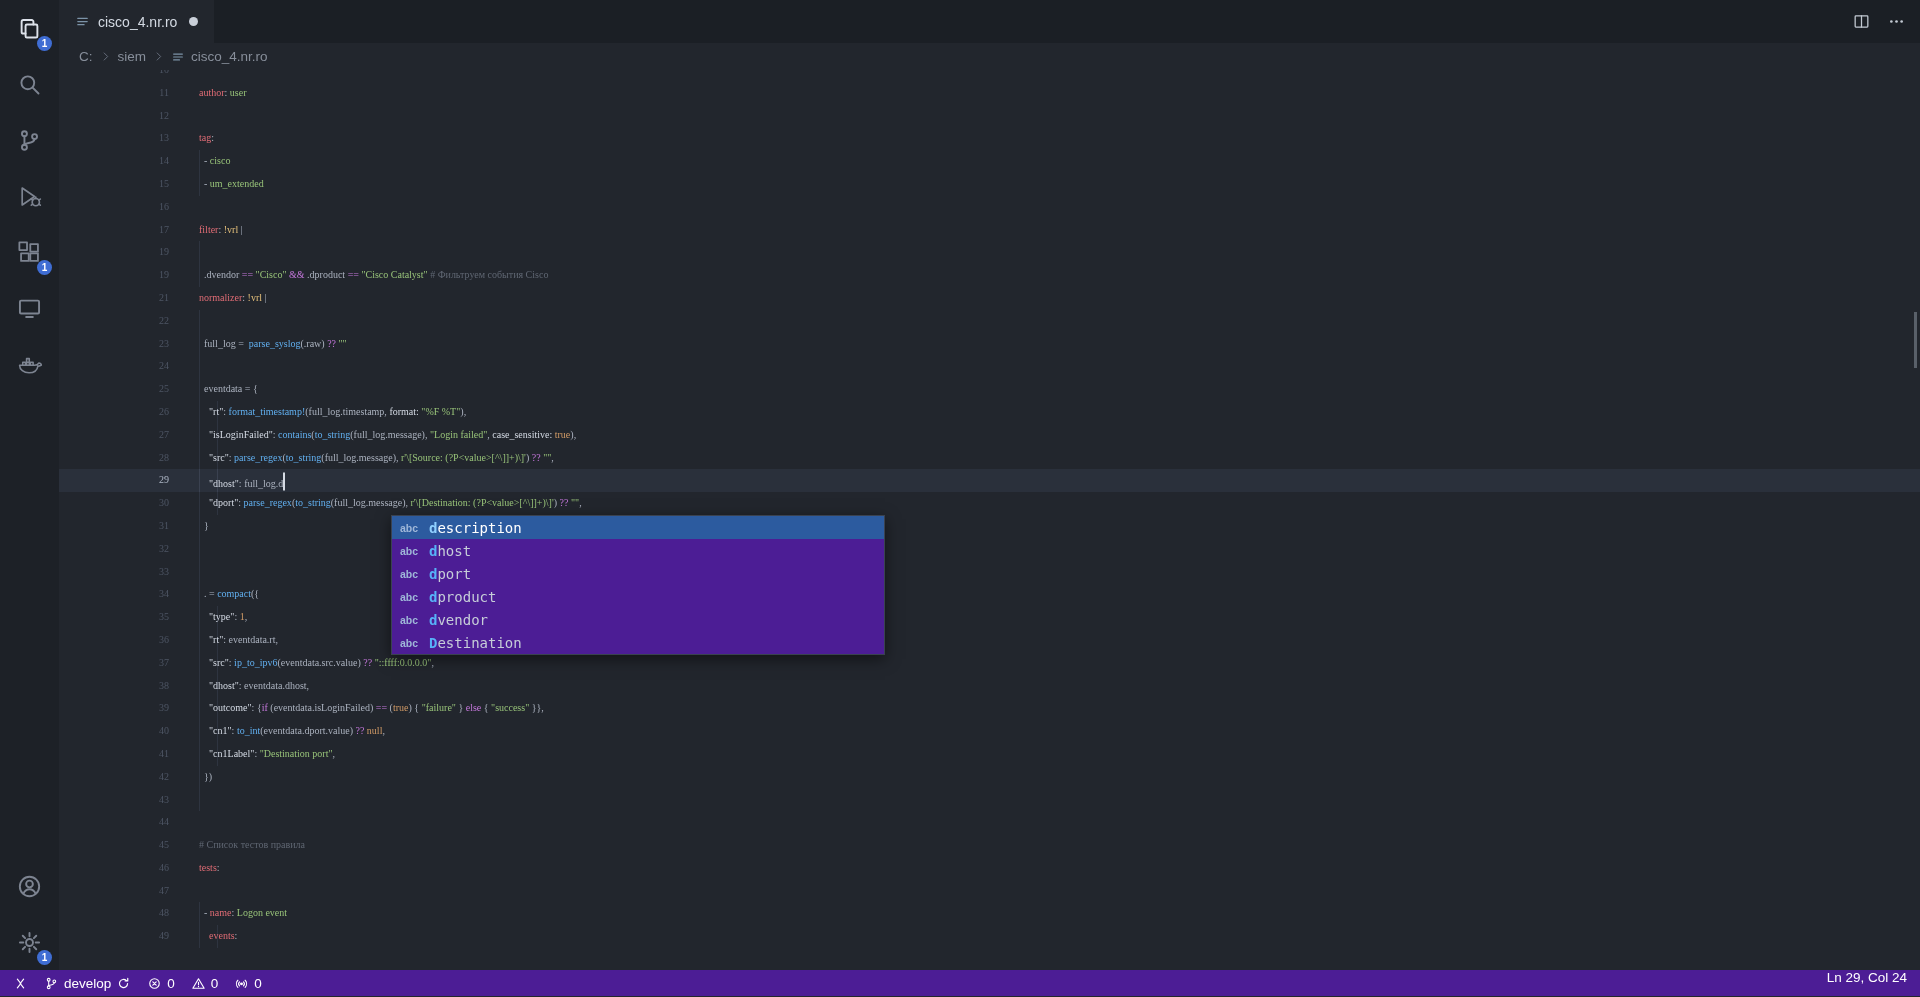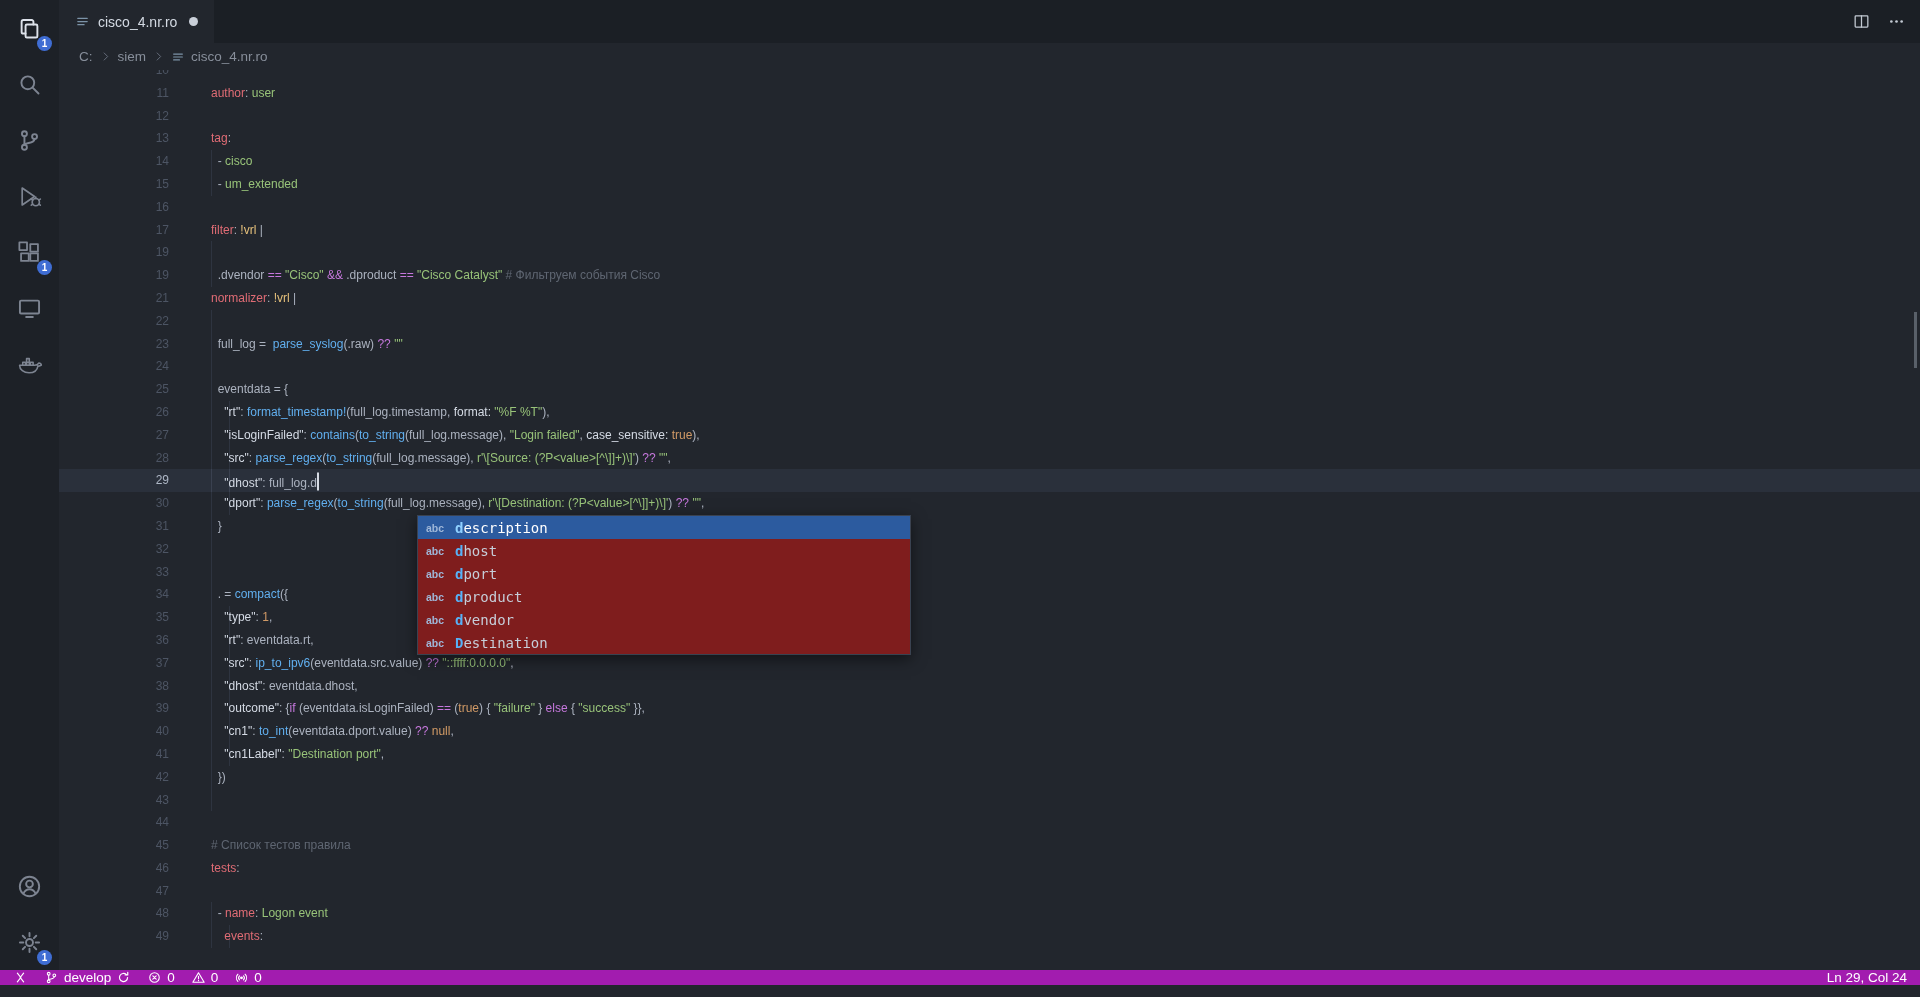--- a/index.html
+++ b/index.html
@@ -34,48 +34,48 @@
 
   .breadcrumb{height:27px;display:flex;align-items:center;gap:6px;padding-left:20px;color:#878e9a;font-size:13.5px;background:#22262d;flex-shrink:0;}
   .crumb{cursor:pointer;}
   .crumb-sep{display:flex;color:#666d7b;}
   .crumb-sep svg{width:13px;height:13px;}
   .crumb-ico{display:flex;color:#7c93a8;}
   .crumb-ico svg{width:14px;height:14px;}
 
   
   .editor{flex:1;position:relative;overflow:hidden;background:#22262d;}
-  #code-lines{margin-top:-11px;font-family:Liberation Sans, sans-serif;font-size:12px;}
+  #code-lines{margin-top:-11px;font-family:Liberation Serif, serif;font-size:10px;}
   .code-row{display:flex;height:22.8px;line-height:22.8px;white-space:pre;}
   .code-row.current{background:#2a303b;}
   .gutter{width:140px;min-width:140px;text-align:right;padding-right:30px;box-sizing:border-box;color:#4d5564;}
   .current .gutter{color:#aeb7c6;}
-  .line-content{position:relative;flex:1;margin-left:12px;}
+  .line-content{position:relative;flex:1;}
   .line-code{position:relative;z-index:1;}
   .indent-guide{position:absolute;top:0;bottom:0;width:1px;background:#2e3440;z-index:0;}
   .current .indent-guide{background:#3a4150;}
   .cursor{display:inline-block;width:2px;height:18px;background:#d6dbe4;transform:translateY(3.5px);}
 
   .tk-r{color:#e06c75;}  .tk-g{color:#98c379;}  .tk-b{color:#61afef;}
   .tk-p{color:#c678dd;}  .tk-o{color:#d19a66;}  .tk-y{color:#e5c07b;}
   .tk-w{color:#abb2bf;}  .tk-W{color:#d5dbe5;}  .tk-c{color:#5f6672;}
 
   
-  .suggest{position:absolute;left:358px;top:445px;width:494px;box-sizing:border-box;background:#7f1d1d;border:1px solid #3a4250;
+  .suggest{position:absolute;left:332px;top:445px;width:494px;box-sizing:border-box;background:#4c1d95;border:1px solid #3a4250;
     box-shadow:0 4px 14px rgba(0,0,0,.5);z-index:5;font-family:"DejaVu Sans Mono",monospace;font-size:14px;}
   .suggest-item{height:23px;display:flex;align-items:center;gap:7px;padding:0 8px;color:#c6cdd8;cursor:pointer;}
   .suggest-item.selected{background:#2c5b9f;color:#fff;}
   .sicon{font-size:10.5px;color:#9fb7d8;width:22px;font-weight:700;font-family:"Liberation Sans",sans-serif;flex-shrink:0;}
   .match{color:#57b2f8;font-weight:700;}
   .suggest-item.selected .match{color:#8fd0ff;}
 
   .overview-marker{position:absolute;right:3px;top:242px;width:3px;height:56px;background:#596069;cursor:pointer;}
 
   
-  .statusbar{height:15px;background:#a21caf;color:#fff;display:flex;justify-content:space-between;align-items:center;
+  .statusbar{height:26px;background:#4c1d95;color:#fff;display:flex;justify-content:space-between;align-items:center;
     padding:0 10px;font-size:13.5px;}
   .sb-left,.sb-right{display:flex;align-items:center;gap:10px;height:100%;}
   .sb-right{gap:16px;flex-direction:column;}
   .status-item{display:flex;align-items:center;gap:5px;height:100%;padding:0 3px;cursor:pointer;white-space:nowrap;}
   .status-item svg{width:15px;height:15px;}
 </style>
 </head>
 <body>
 
 <div class="app">

